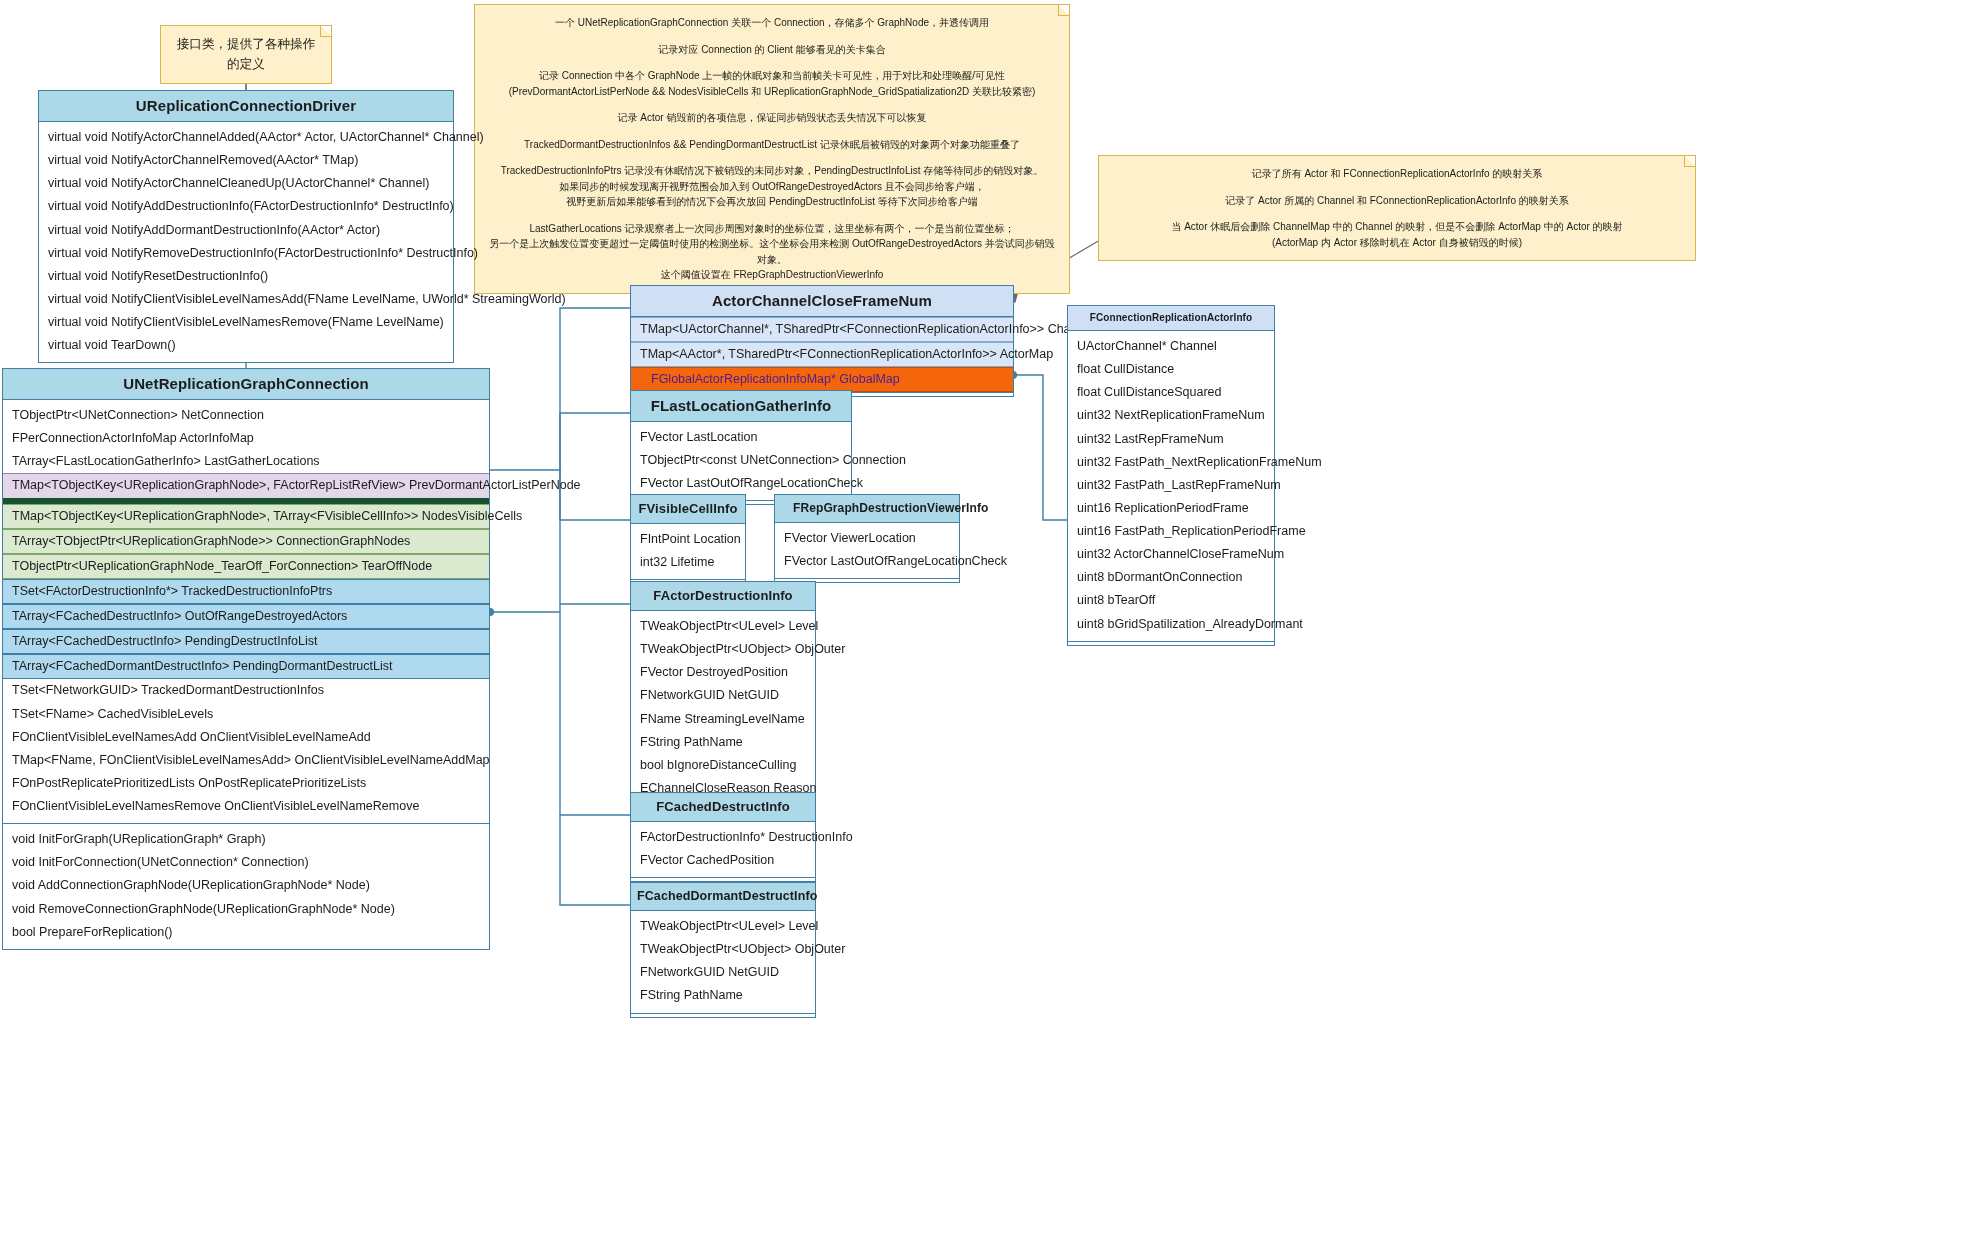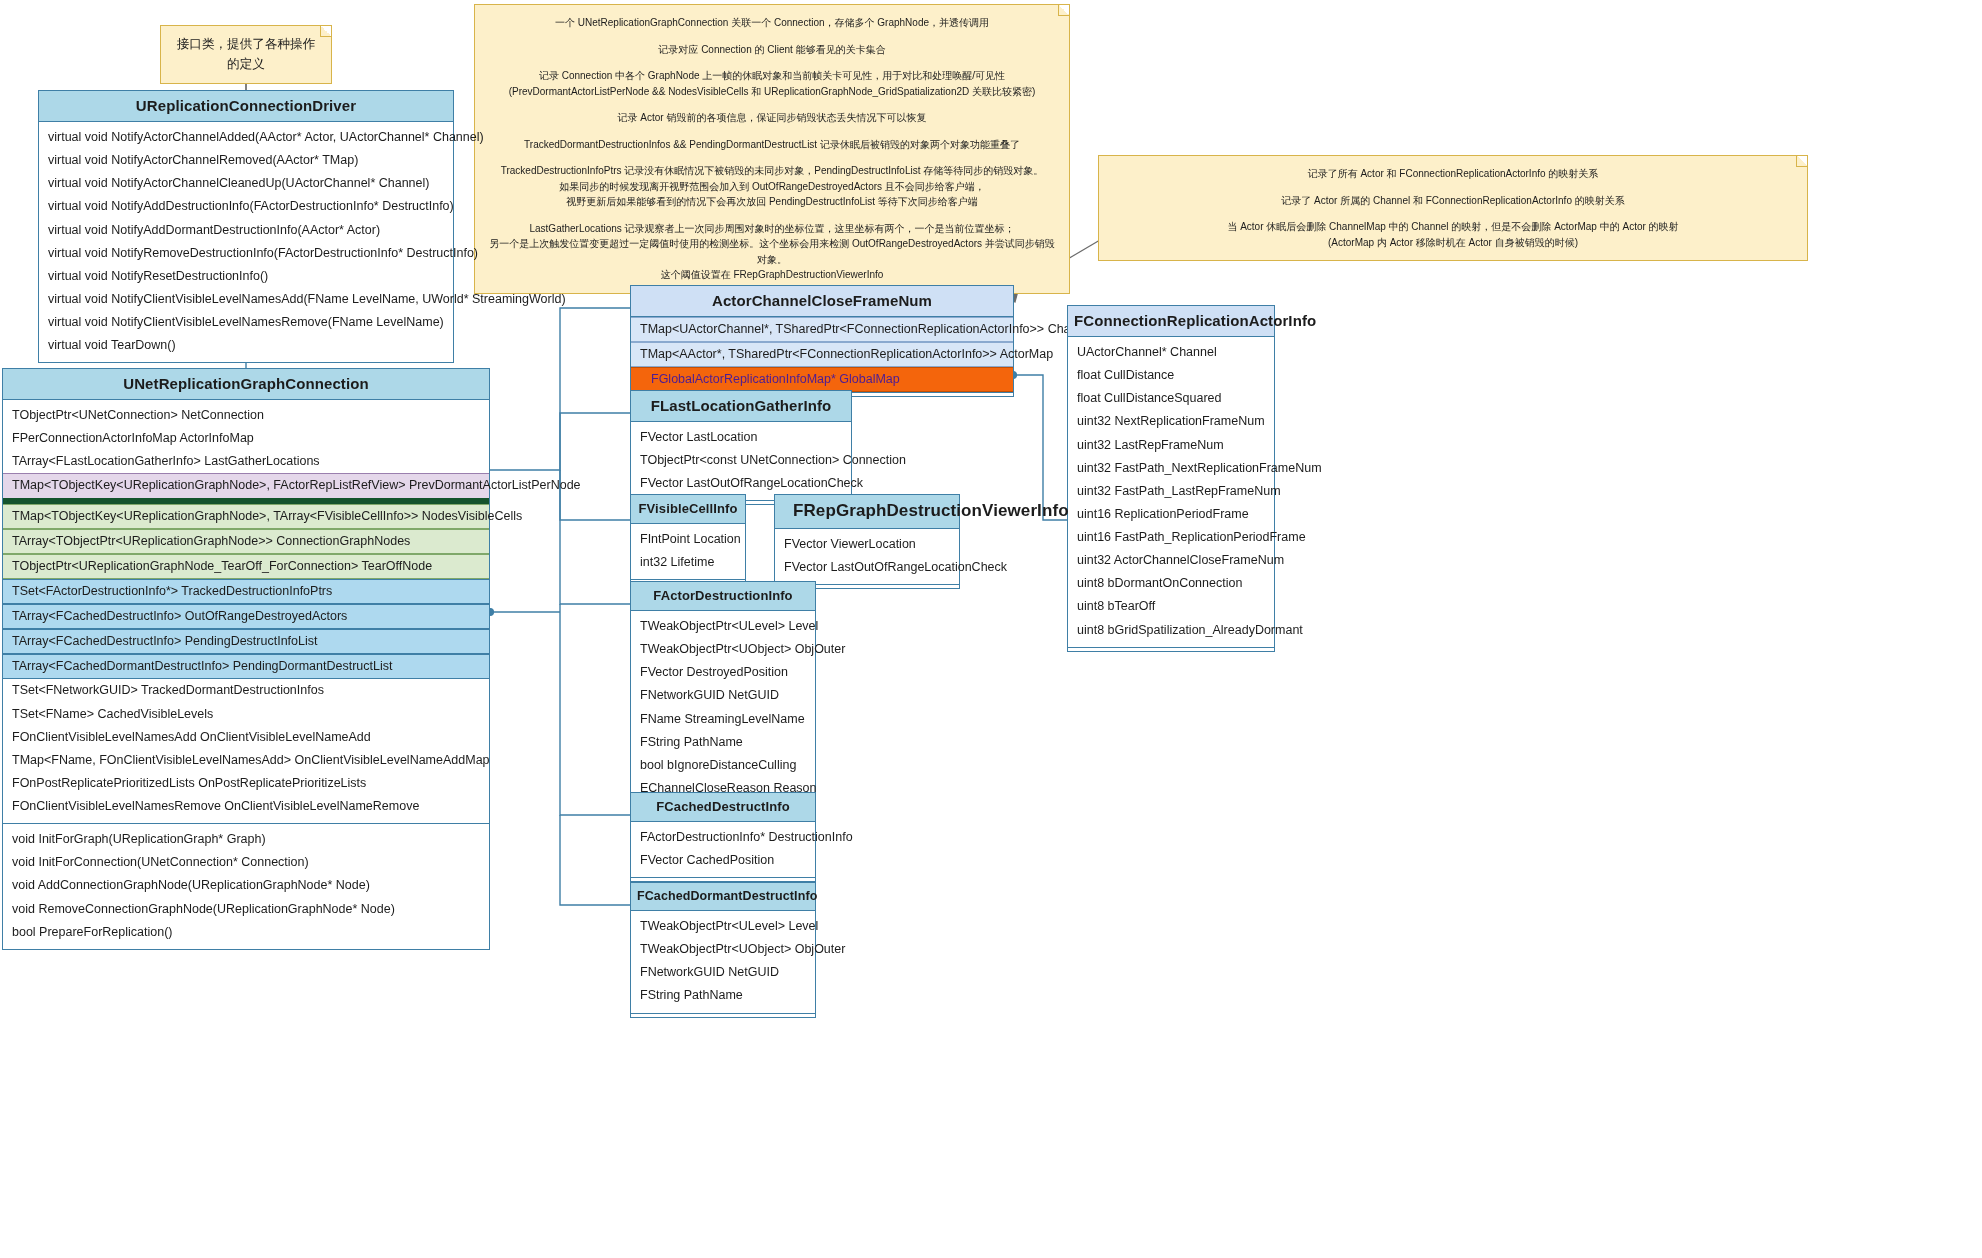--- a/index.html
+++ b/index.html
@@ -133,21 +133,21 @@
       <div>如果同步的时候发现离开视野范围会加入到 OutOfRangeDestroyedActors 且不会同步给客户端，</div>
       <div>视野更新后如果能够看到的情况下会再次放回 PendingDestructInfoList 等待下次同步给客户端</div>
     </div>
     <div class="para">
       <div>LastGatherLocations 记录观察者上一次同步周围对象时的坐标位置，这里坐标有两个，一个是当前位置坐标；</div>
       <div>另一个是上次触发位置变更超过一定阈值时使用的检测坐标。这个坐标会用来检测 OutOfRangeDestroyedActors 并尝试同步销毁对象。</div>
       <div>这个阈值设置在 FRepGraphDestructionViewerInfo</div>
     </div>
   </div>
 
-  <div class="note" style="left:1098px; top:155px; width:710px;">
+  <div class="note" style="left:1098px; top:155px; width:598px;">
     <div class="fold"></div>
     <div class="para">
       <div>记录了所有 Actor 和 FConnectionReplicationActorInfo 的映射关系</div>
     </div>
     <div class="para">
       <div>记录了 Actor 所属的 Channel 和 FConnectionReplicationActorInfo 的映射关系</div>
     </div>
     <div class="para">
       <div>当 Actor 休眠后会删除 ChannelMap 中的 Channel 的映射，但是不会删除 ActorMap 中的 Actor 的映射</div>
       <div>(ActorMap 内 Actor 移除时机在 Actor 自身被销毁的时候)</div>
@@ -204,21 +204,21 @@
     <div class="title">ActorChannelCloseFrameNum</div>
     <div class="compartment" style="padding:0;">
       <div class="row hl-lblue">TMap&lt;UActorChannel*, TSharedPtr&lt;FConnectionReplicationActorInfo&gt;&gt; ChannelMap</div>
       <div class="row hl-lblue">TMap&lt;AActor*, TSharedPtr&lt;FConnectionReplicationActorInfo&gt;&gt; ActorMap</div>
       <div class="row hl-orange">FGlobalActorReplicationInfoMap* GlobalMap</div>
     </div>
     <div class="footline"></div>
   </div>
 
   <div class="uml light" style="left:1067px; top:305px; width:208px;">
-    <div class="title" style="font-size:15px;">FConnectionReplicationActorInfo</div>
+    <div class="title" style="font-size:10px;">FConnectionReplicationActorInfo</div>
     <div class="compartment">
       <div class="row">UActorChannel* Channel</div>
       <div class="row">float CullDistance</div>
       <div class="row">float CullDistanceSquared</div>
       <div class="row">uint32 NextReplicationFrameNum</div>
       <div class="row">uint32 LastRepFrameNum</div>
       <div class="row">uint32 FastPath_NextReplicationFrameNum</div>
       <div class="row">uint32 FastPath_LastRepFrameNum</div>
       <div class="row">uint16 ReplicationPeriodFrame</div>
       <div class="row">uint16 FastPath_ReplicationPeriodFrame</div>
@@ -243,21 +243,21 @@
   <div class="uml" style="left:630px; top:494px; width:116px;">
     <div class="title" style="font-size:13px;">FVisibleCellInfo</div>
     <div class="compartment">
       <div class="row">FIntPoint Location</div>
       <div class="row">int32 Lifetime</div>
     </div>
     <div class="footline"></div>
   </div>
 
   <div class="uml" style="left:774px; top:494px; width:186px;">
-    <div class="title" style="font-size:17px;padding-left:18px;">FRepGraphDestructionViewerInfo</div>
+    <div class="title" style="font-size:12px;padding-left:18px;">FRepGraphDestructionViewerInfo</div>
     <div class="compartment">
       <div class="row">FVector ViewerLocation</div>
       <div class="row">FVector LastOutOfRangeLocationCheck</div>
     </div>
     <div class="footline"></div>
   </div>
 
   <div class="uml" style="left:630px; top:581px; width:186px;">
     <div class="title" style="font-size:13px;">FActorDestructionInfo</div>
     <div class="compartment">

